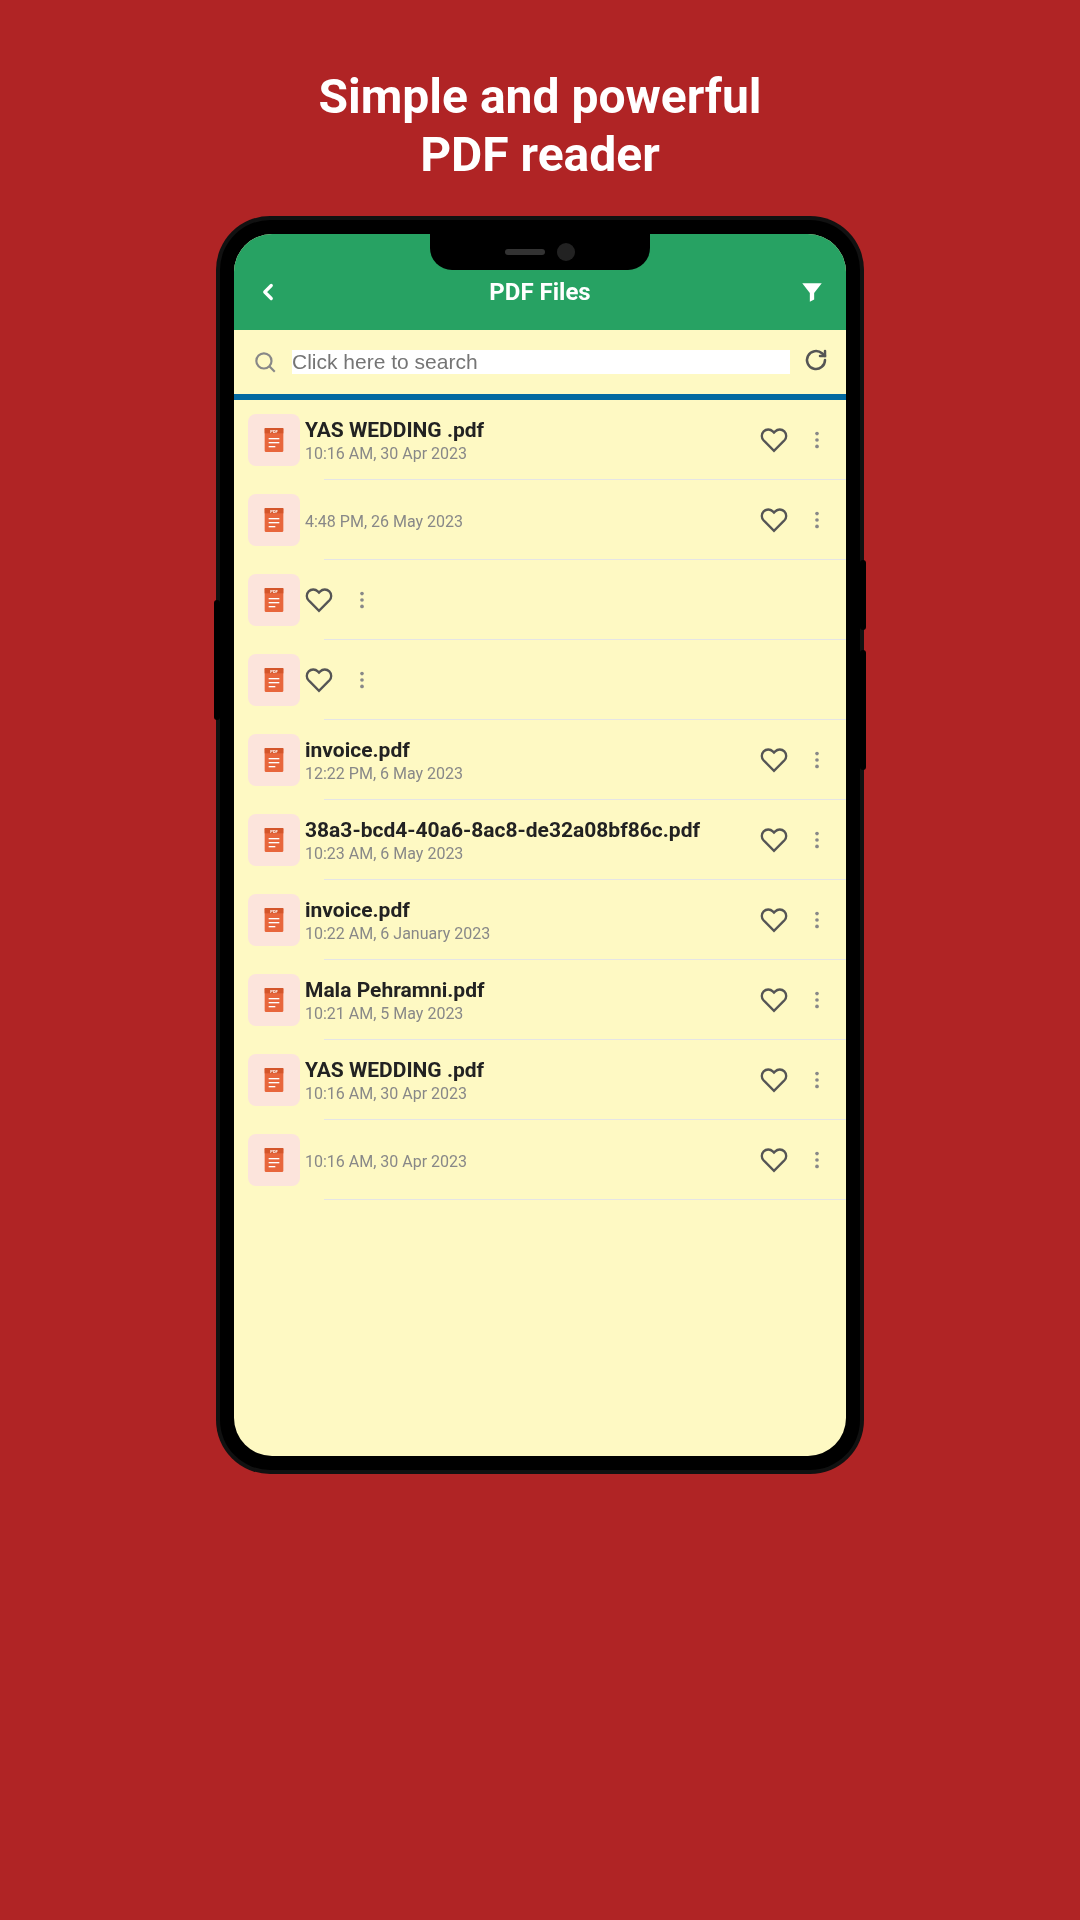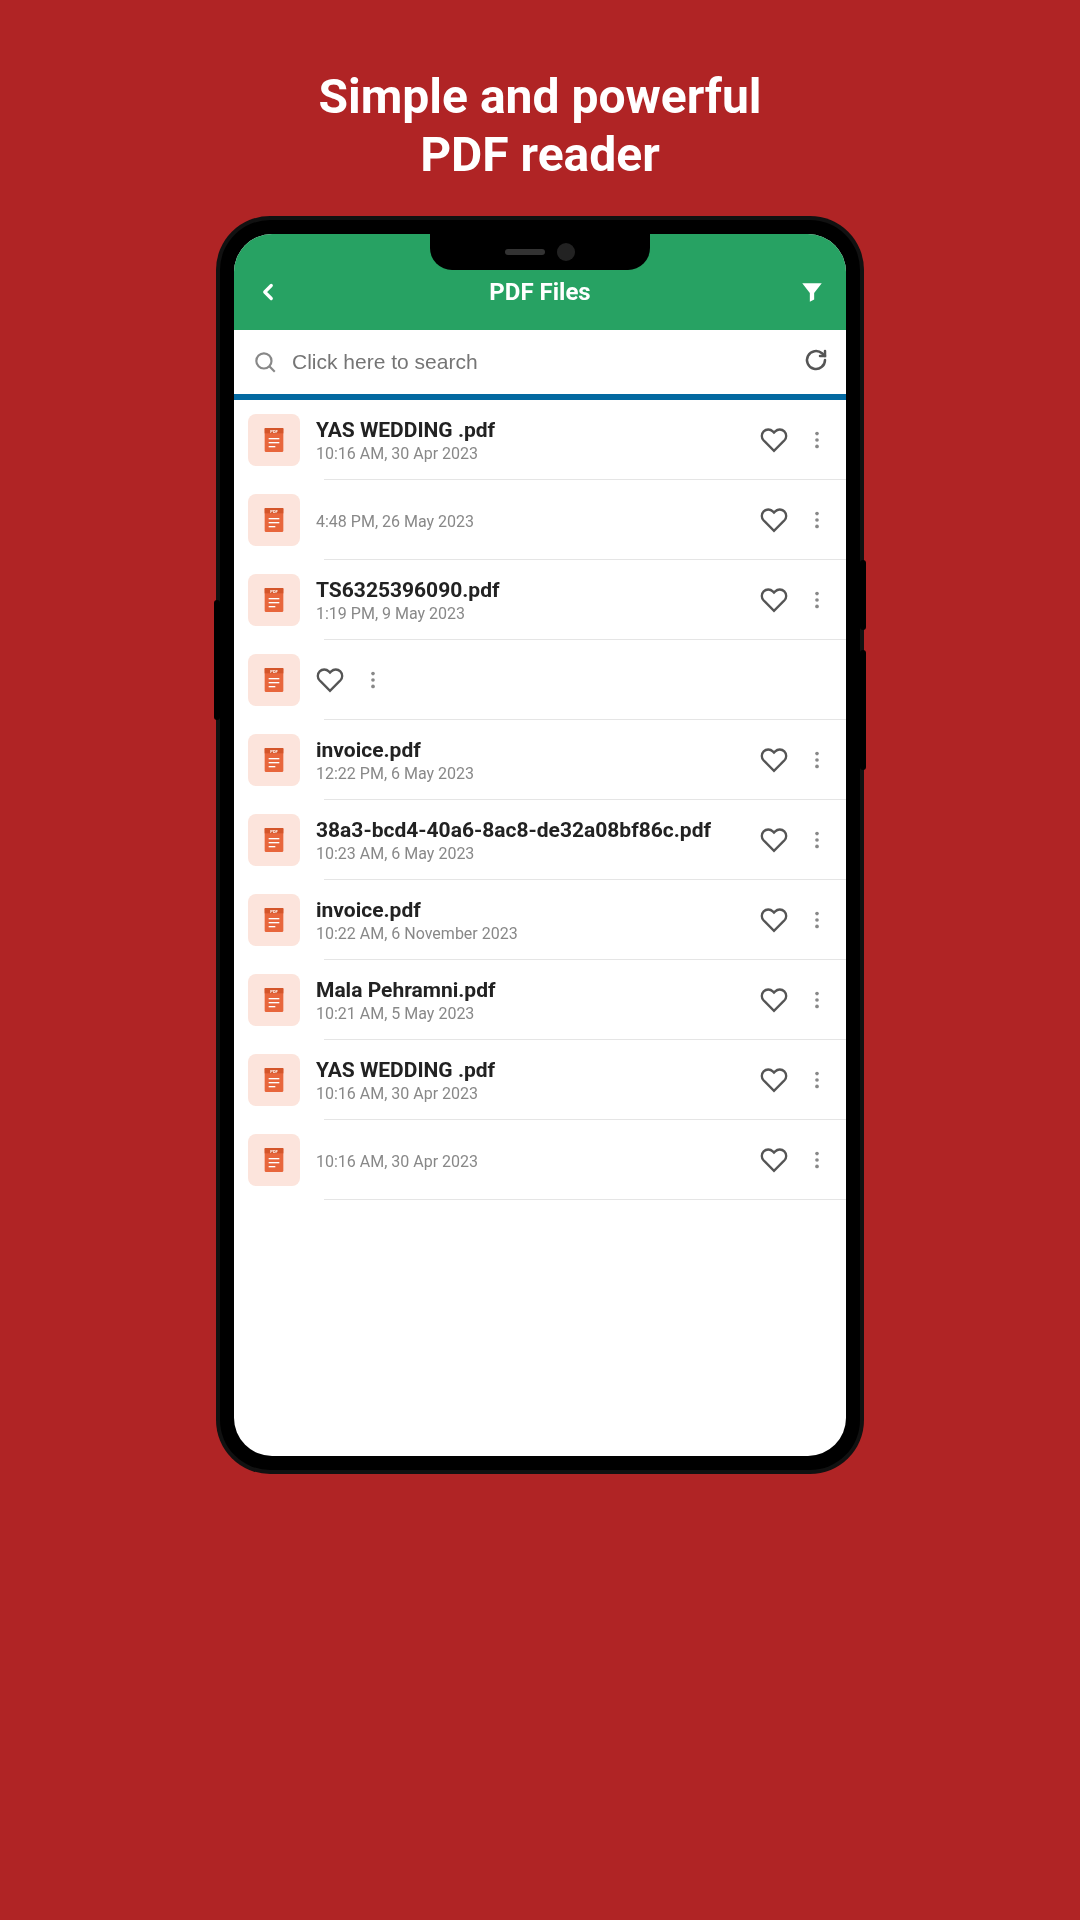--- a/index.html
+++ b/index.html
@@ -28,21 +28,21 @@
   width: 640px;
   height: 1250px;
   background: #000;
   border-radius: 50px;
   padding: 14px;
   box-shadow: 0 0 0 4px #111;
 }
 .phone-screen {
   width: 100%;
   height: 100%;
-  background: #ffffff;
+  background: #fef9c3;
   border-radius: 38px;
   overflow: hidden;
   position: relative;
 }
 .notch {
   position: absolute;
   top: 0;
   left: 50%;
   transform: translateX(-50%);
   width: 220px;
@@ -113,21 +113,21 @@
   border: none;
   outline: none;
 }
 .file-list {
   overflow-y: hidden;
 }
 .file-item {
   display: flex;
   align-items: center;
   padding: 14px 18px 14px 14px;
-  gap: 16px;
+  gap: 5px;
   position: relative;
 }
 .file-item::after {
   content: '';
   position: absolute;
   bottom: 0;
   left: 90px;
   right: 0;
   height: 1px;
   background: #e5e5e5;
@@ -281,24 +281,20 @@
     <div class="file-icon">
             <svg width="32" height="32" viewBox="0 0 24 24">
   <rect x="5" y="3" width="14" height="18" rx="1" fill="#e8663c"></rect>
   <rect x="5" y="3" width="14" height="4" fill="#d4552a"></rect>
   <text x="12" y="6.5" fill="#fff" font-size="3" font-weight="bold" text-anchor="middle">PDF</text>
   <line x1="8" y1="11" x2="16" y2="11" stroke="#fff" stroke-width="1"></line>
   <line x1="8" y1="14" x2="16" y2="14" stroke="#fff" stroke-width="1"></line>
   <line x1="8" y1="17" x2="13" y2="17" stroke="#fff" stroke-width="1"></line>
 </svg>
           </div>
-    <div class="file-info">
-      <div class="file-name">TS6325396090.pdf</div>
-      <div class="file-date">1:19 PM, 9 May 2023</div>
-    </div>
     <div class="file-actions">
       <div class="heart-btn">
               <svg width="28" height="28" viewBox="0 0 24 24" fill="none" stroke="#555" stroke-width="2">
                 <path d="M20.84 4.61a5.5 5.5 0 0 0-7.78 0L12 5.67l-1.06-1.06a5.5 5.5 0 0 0-7.78 7.78l1.06 1.06L12 21.23l7.78-7.78 1.06-1.06a5.5 5.5 0 0 0 0-7.78z"></path>
               </svg>
             </div>
       <div class="more-btn">
               <svg width="22" height="22" viewBox="0 0 24 24" fill="#888">
                 <circle cx="12" cy="5" r="2"></circle>
                 <circle cx="12" cy="12" r="2"></circle>
@@ -399,21 +395,21 @@
   <rect x="5" y="3" width="14" height="18" rx="1" fill="#e8663c"></rect>
   <rect x="5" y="3" width="14" height="4" fill="#d4552a"></rect>
   <text x="12" y="6.5" fill="#fff" font-size="3" font-weight="bold" text-anchor="middle">PDF</text>
   <line x1="8" y1="11" x2="16" y2="11" stroke="#fff" stroke-width="1"></line>
   <line x1="8" y1="14" x2="16" y2="14" stroke="#fff" stroke-width="1"></line>
   <line x1="8" y1="17" x2="13" y2="17" stroke="#fff" stroke-width="1"></line>
 </svg>
           </div>
     <div class="file-info">
       <div class="file-name">invoice.pdf</div>
-      <div class="file-date">10:22 AM, 6 November 2023</div>
+      <div class="file-date">10:22 AM, 6 January 2023</div>
     </div>
     <div class="file-actions">
       <div class="heart-btn">
               <svg width="28" height="28" viewBox="0 0 24 24" fill="none" stroke="#555" stroke-width="2">
                 <path d="M20.84 4.61a5.5 5.5 0 0 0-7.78 0L12 5.67l-1.06-1.06a5.5 5.5 0 0 0-7.78 7.78l1.06 1.06L12 21.23l7.78-7.78 1.06-1.06a5.5 5.5 0 0 0 0-7.78z"></path>
               </svg>
             </div>
       <div class="more-btn">
               <svg width="22" height="22" viewBox="0 0 24 24" fill="#888">
                 <circle cx="12" cy="5" r="2"></circle>

